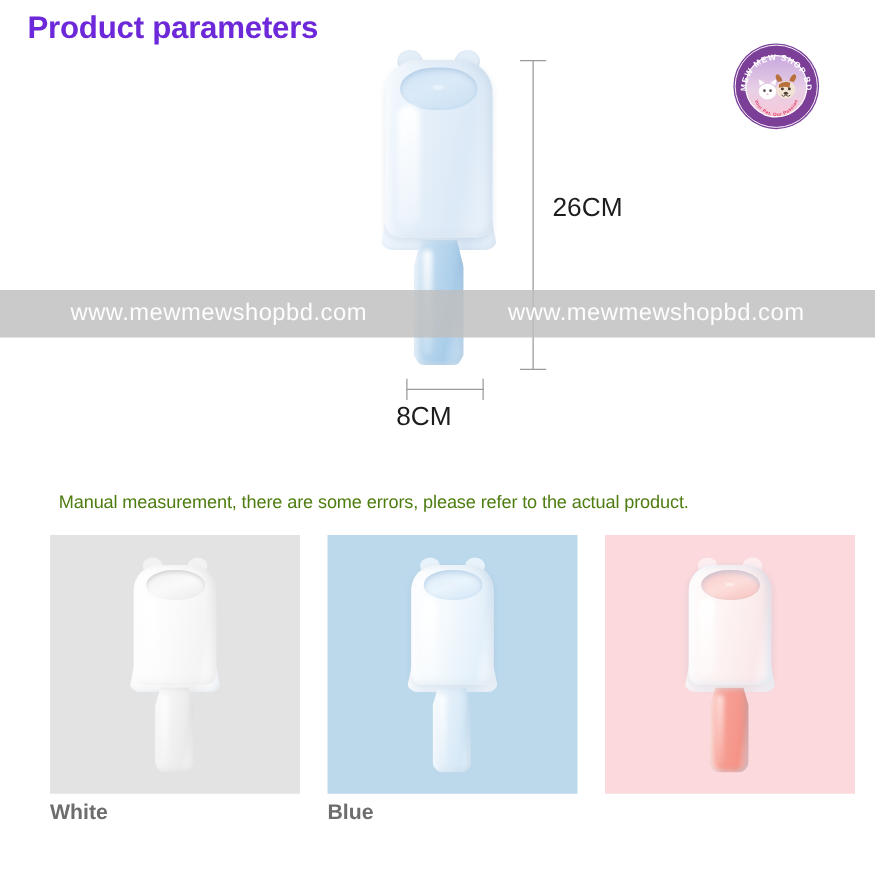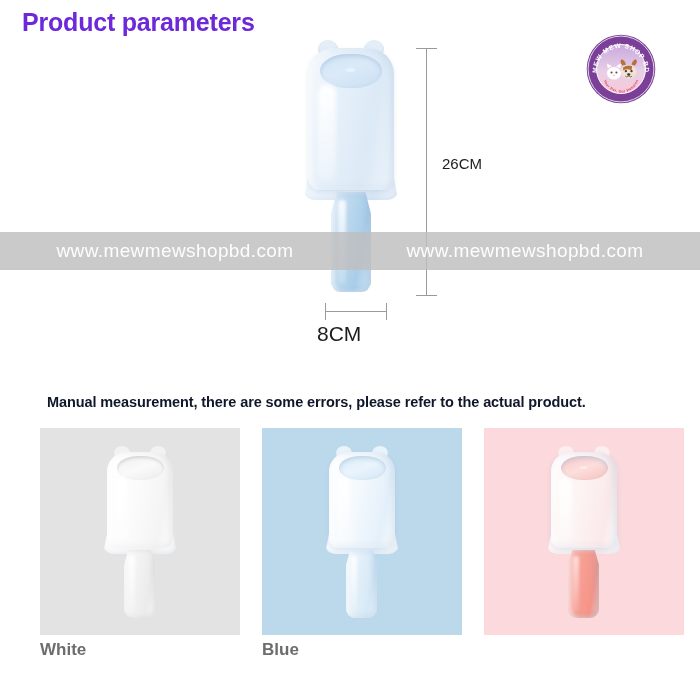--- a/index.html
+++ b/index.html
@@ -134,21 +134,21 @@
   .dim-cap-v {
     position:absolute;
     background:#9a9a9a;
     width:1px;
   }
   #dim-height-line  { left:426px; top:48px;  height:248px; }
   #dim-height-top   { left:416px; top:48px;  width:21px; }
   #dim-height-bot   { left:416px; top:295px; width:21px; }
   #dim-height-label {
     position:absolute; left:442px; top:155px;
-    font-size:15px; color:#1d1d1d;
+    font-size:21px; color:#1d1d1d;
     font-family:"Liberation Sans", sans-serif;
   }
   #dim-width-line   { left:325px; top:311px; width:62px; }
   #dim-width-left   { left:325px; top:303px; height:17px; }
   #dim-width-right  { left:386px; top:303px; height:17px; }
   #dim-width-label  {
     position:absolute; left:317px; top:322px;
     font-size:21px; color:#1d1d1d;
   }
 
@@ -169,22 +169,22 @@
     letter-spacing:.4px;
     font-family:"Liberation Sans", sans-serif;
     opacity:.97;
   }
 
   
   #disclaimer {
     position:absolute;
     left:47px; top:394px;
     font-size:14.5px;
-    font-weight:bold;
-    color:#0f172a;
+    font-weight:normal;
+    color:#4d7c0f;
     letter-spacing:-0.1px;
     text-align:right;
   }
 
   
   #swatch-row {
     position:absolute;
     left:40px; top:428px;
     width:620px; height:250px;
   }

